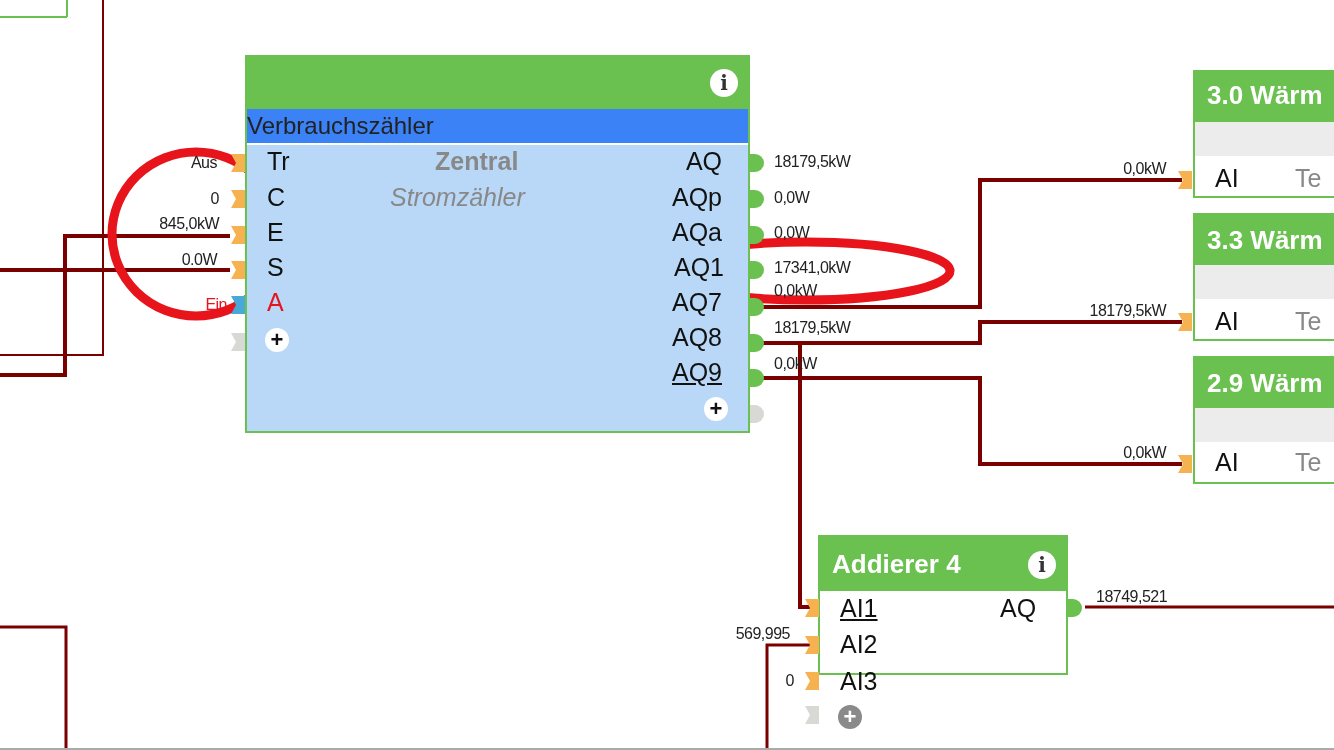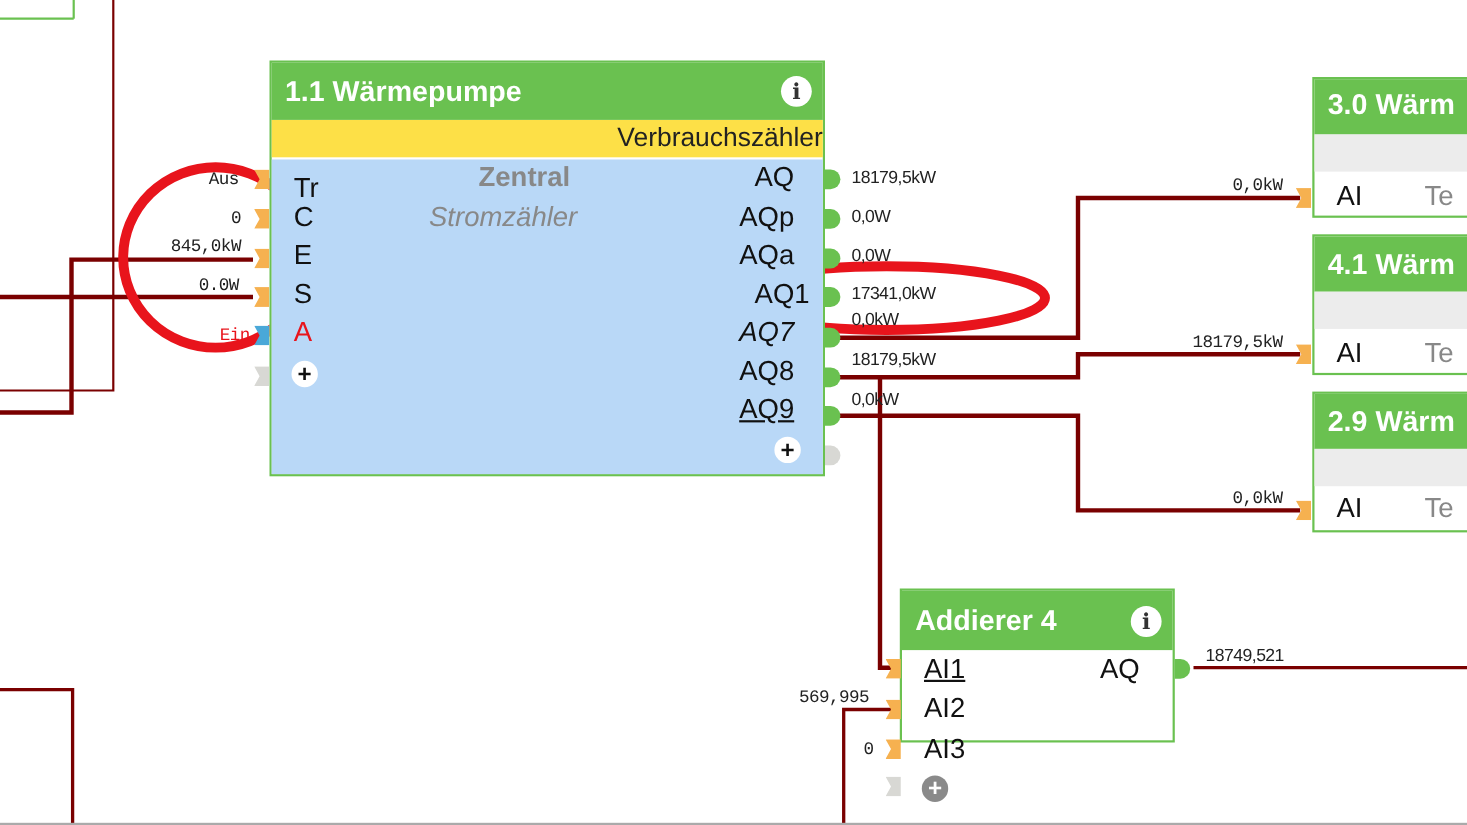--- a/index.html
+++ b/index.html
@@ -2,26 +2,26 @@
 <html><head>
 <meta charset="utf-8">
 <style>
   html, body { margin:0; padding:0; }
   body { width:1334px; height:750px; position:relative; overflow:hidden; background:#ffffff; font-family:"Liberation Sans", sans-serif; }
   .canvas { position:absolute; left:0; top:0; width:1334px; height:750px; }
   svg.wires { position:absolute; left:0; top:0; width:1334px; height:750px; pointer-events:none; }
   .block { position:absolute; border:2px solid #6ac150; background:#fff; box-sizing:border-box; }
   .block-header { background:#6ac150; color:#fff; font-weight:bold; font-size:26px; height:52px; line-height:52px; padding-left:12px; position:relative; white-space:nowrap; overflow:hidden; }
   .info { position:absolute; right:10px; top:12px; width:28px; height:28px; border-radius:50%; background:#fff; color:#333; font-size:20px; font-weight:bold; text-align:center; line-height:28px; font-family:"DejaVu Serif", serif; }
-  .subtitle { background:#fde047; text-align:right; font-size:24px; color:#222; height:34px; line-height:34px; }
+  .subtitle { background:#3b82f6; text-align:left; font-size:24px; color:#222; height:34px; line-height:34px; }
   .body-blue { background:#b9d8f7; position:absolute; left:0; right:0; top:88px; bottom:0; }
   .lbl { position:absolute; font-size:25px; color:#111; white-space:nowrap; }
   .gray { color:#888; }
   .val { position:absolute; font-size:16px; color:#222; white-space:nowrap; letter-spacing:-0.5px; }
-  .val-r { text-align:right;font-family:Liberation Mono, monospace; }
+  .val-r { text-align:right; }
   .pin-in { position:absolute; width:14px; height:18px; background:#f6b150; clip-path:polygon(0 0,100% 0,100% 100%,0 100%,5px 50%); }
   .pin-in.gray-pin { background:#d8d8d4; }
   .pin-in.blue-pin { background:#4aa8d8; }
   .pin-out { position:absolute; width:14px; height:18px; background:#6ac150; border-radius:0 9px 9px 0; }
   .pin-out.gray-pin { background:#d8d8d4; }
   .plus { position:absolute; width:24px; height:24px; border-radius:50%; background:#fff; color:#111; font-size:22px; font-weight:bold; text-align:center; line-height:24px; }
   .plus.dark { background:#8a8a8a; color:#fff; }
   .sub-gray { background:#ececec; height:34px; }
   .bottom-line { position:absolute; left:0; right:0; bottom:0; height:2px; background:#aaaaaa; }
 </style>
@@ -47,40 +47,39 @@
       <polyline points="812,645 767,645 767,750" stroke-width="3"></polyline>
       <polyline points="1085,607 1334,607" stroke-width="3"></polyline>
     </g>
 
     <ellipse cx="196" cy="234" rx="84" ry="82" fill="none" stroke="#e8141c" stroke-width="9"></ellipse>
     <ellipse cx="806" cy="271" rx="144" ry="29" fill="none" stroke="#e8141c" stroke-width="9"></ellipse>
   </svg>
 
   <div class="block" style="left:245px; top:55px; width:505px; height:378px;">
     <div class="block-header">
-      <span>1.1 Wärmepumpe</span>
       <span class="info">i</span>
     </div>
     <div class="subtitle">Verbrauchszähler</div>
     <div class="body-blue">
       <span class="lbl gray" style="left:188px; top:2px;font-weight:bold;">Zentral</span>
       <span class="lbl gray" style="left:143px; top:38px;font-style:italic;">Stromzähler</span>
 
-      <span class="lbl" style="left:20px; top:12px;">Tr</span>
+      <span class="lbl" style="left:20px; top:2px;">Tr</span>
       <span class="lbl" style="left:20px; top:38px;">C</span>
       <span class="lbl" style="left:20px; top:73px;">E</span>
       <span class="lbl" style="left:20px; top:108px;">S</span>
       <span class="lbl" style="left:20px; top:143px; color:#e8141c;">A</span>
       <span class="plus" style="left:18px; top:183px;">+</span>
 
       <span class="lbl" style="right:26px; top:2px;">AQ</span>
       <span class="lbl" style="right:26px; top:38px;">AQp</span>
       <span class="lbl" style="right:26px; top:73px;">AQa</span>
-      <span class="lbl" style="right:12px; top:108px;">AQ1</span>
-      <span class="lbl" style="right:26px; top:143px;font-style:italic;">AQ7</span>
+      <span class="lbl" style="right:24px; top:108px;">AQ1</span>
+      <span class="lbl" style="right:26px; top:143px;">AQ7</span>
       <span class="lbl" style="right:26px; top:178px;">AQ8</span>
       <span class="lbl" style="right:26px; top:213px;text-decoration:underline;">AQ9</span>
       <span class="plus" style="right:20px; top:252px;">+</span>
     </div>
   </div>
 
   <div class="pin-in" style="left:231px; top:154px;"></div>
   <div class="pin-in" style="left:231px; top:190px;"></div>
   <div class="pin-in" style="left:231px; top:226px;"></div>
   <div class="pin-in" style="left:231px; top:261px;"></div>
@@ -116,21 +115,21 @@
     </div>
     <div class="sub-gray"></div>
     <span class="lbl" style="left:20px; top:92px;">AI</span>
     <span class="lbl gray" style="left:100px; top:92px;">Te</span>
   </div>
   <div class="pin-in" style="left:1178px; top:171px;"></div>
   <span class="val val-r" style="right:168px; top:160px;">0,0kW</span>
 
   <div class="block" style="left:1193px; top:213px; width:160px; height:128px;">
     <div class="block-header" style="height:50px; line-height:50px;">
-      <span>4.1 Wärm</span>
+      <span>3.3 Wärm</span>
     </div>
     <div class="sub-gray"></div>
     <span class="lbl" style="left:20px; top:92px;">AI</span>
     <span class="lbl gray" style="left:100px; top:92px;">Te</span>
   </div>
   <div class="pin-in" style="left:1178px; top:313px;"></div>
   <span class="val val-r" style="right:168px; top:302px;">18179,5kW</span>
 
   <div class="block" style="left:1193px; top:356px; width:160px; height:128px;">
     <div class="block-header" style="height:50px; line-height:50px;">

